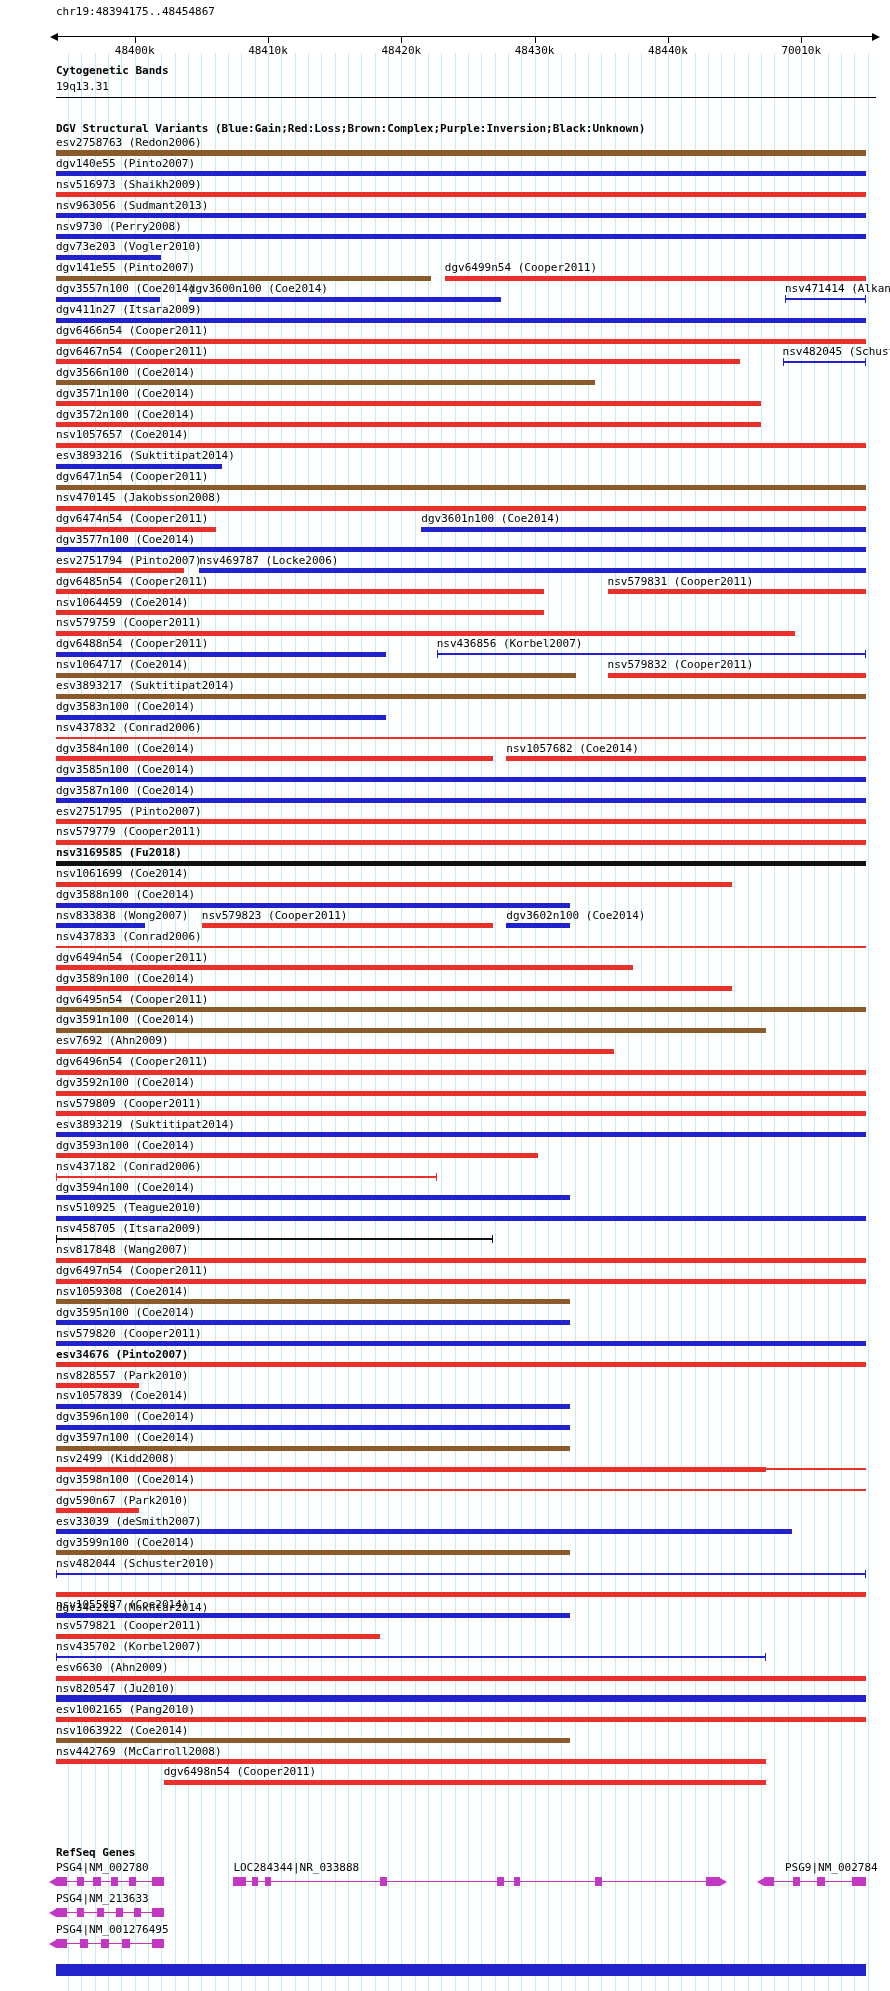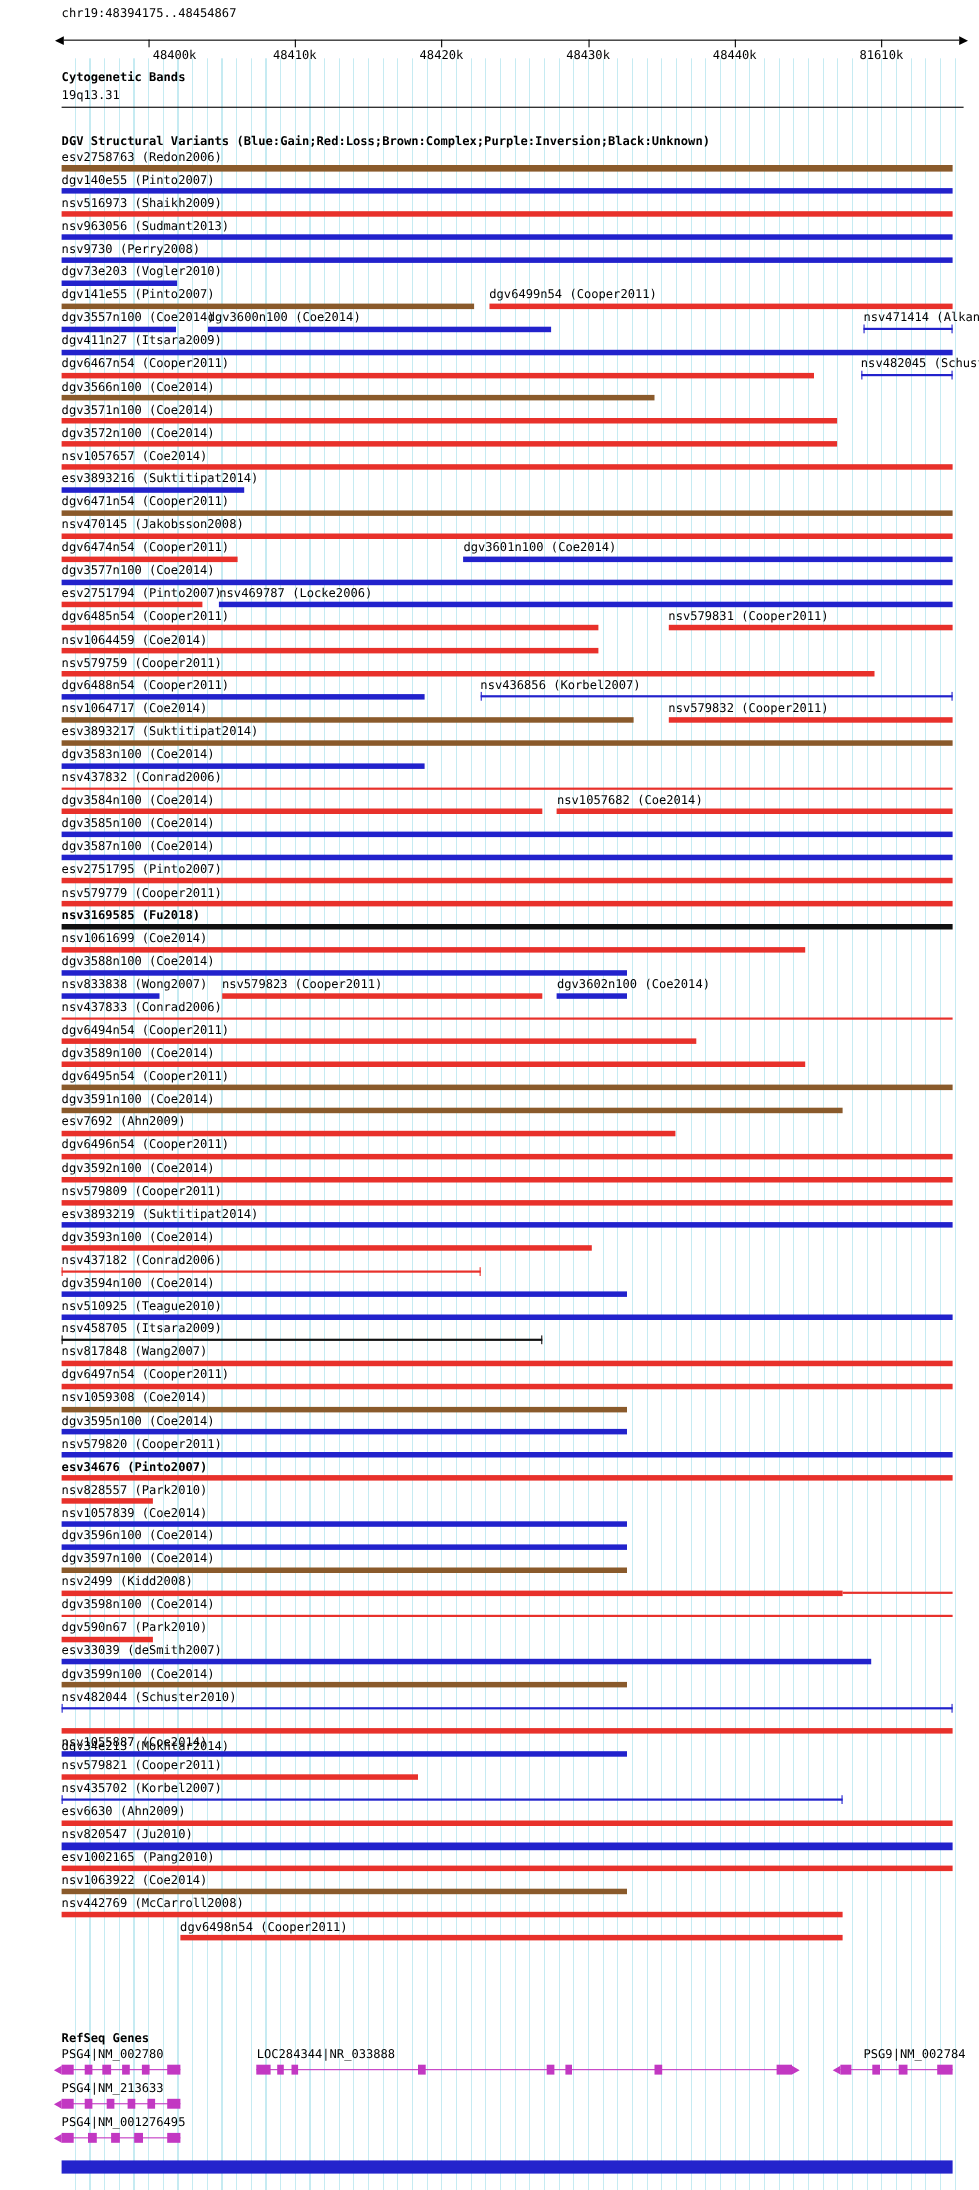--- a/index.html
+++ b/index.html
@@ -44,31 +44,31 @@
   <div id="grid" style="background-image: repeating-linear-gradient(to right, transparent 0px, transparent 11px, rgb(198, 235, 242) 11px, rgb(198, 235, 242) 12px, transparent 12px, transparent 13.33px);"></div>
   <div class="layer">
 
     <div id="pos">chr19:48394175..48454867</div>
 
     <div id="axis">
       <div id="axis-line"></div>
       <div class="arrow-l"></div>
       <div class="arrow-r"></div>
     <div class="rtick" style="left: 78.7px;"></div>
-        <div class="rtick-label" style="left: 78.7px; margin-left: 24px;">48400k</div>
+        <div class="rtick-label" style="left: 78.7px;">48400k</div>
         <div class="rtick" style="left: 212.01px;"></div>
         <div class="rtick-label" style="left: 212.01px;">48410k</div>
         <div class="rtick" style="left: 345.32px;"></div>
         <div class="rtick-label" style="left: 345.32px;">48420k</div>
         <div class="rtick" style="left: 478.63px;"></div>
         <div class="rtick-label" style="left: 478.63px;">48430k</div>
         <div class="rtick" style="left: 611.94px;"></div>
         <div class="rtick-label" style="left: 611.94px;">48440k</div>
         <div class="rtick" style="left: 745.25px;"></div>
-        <div class="rtick-label" style="left: 745.25px;">81610k</div>
+        <div class="rtick-label" style="left: 745.25px;">70010k</div>
       </div>
 
     <div id="cyto-title">Cytogenetic Bands</div>
     <div id="cyto-band">19q13.31</div>
     <div id="cyto-line"></div>
 
     <div id="dgv-title">DGV Structural Variants (Blue:Gain;Red:Loss;Brown:Complex;Purple:Inversion;Black:Unknown)</div>
     <div id="rows">
         <div class="vrow">
           <div class="vlabel" style="left: 0%;">esv2758763 (Redon2006)</div>
@@ -107,20 +107,24 @@
           <div class="vbar" style="left: 16.4%; width: 38.6%; height: 5px; top: 13.5px; background: rgb(34, 34, 204);"></div>
           <div class="vlabel" style="left: 90%;">nsv471414 (Alkan2009)</div>
           <div class="vbar" style="left: 90%; width: 10%; height: 2px; top: 15px; background: rgb(34, 34, 204);">
             <div class="btick" style="left: 0px; background: rgb(34, 34, 204);"></div>
             <div class="btick" style="right: 0px; background: rgb(34, 34, 204);"></div>
           </div>
         </div>
         <div class="vrow">
           <div class="vlabel" style="left: 0%;">dgv411n27 (Itsara2009)</div>
           <div class="vbar" style="left: 0%; width: 100%; height: 5px; top: 13.5px; background: rgb(34, 34, 204);"></div>
+        </div>
+        <div class="vrow">
+          <div class="vlabel" style="left: 0%;">dgv6466n54 (Cooper2011)</div>
+          <div class="vbar" style="left: 0%; width: 100%; height: 5px; top: 13.5px; background: rgb(232, 49, 43);"></div>
         </div>
         <div class="vrow">
           <div class="vlabel" style="left: 0%;">dgv6467n54 (Cooper2011)</div>
           <div class="vbar" style="left: 0%; width: 84.5%; height: 5px; top: 13.5px; background: rgb(232, 49, 43);"></div>
           <div class="vlabel" style="left: 89.7%;">nsv482045 (Schuster2010)</div>
           <div class="vbar" style="left: 89.7%; width: 10.3%; height: 2px; top: 15px; background: rgb(34, 34, 204);">
             <div class="btick" style="left: 0px; background: rgb(34, 34, 204);"></div>
             <div class="btick" style="right: 0px; background: rgb(34, 34, 204);"></div>
           </div>
         </div>

